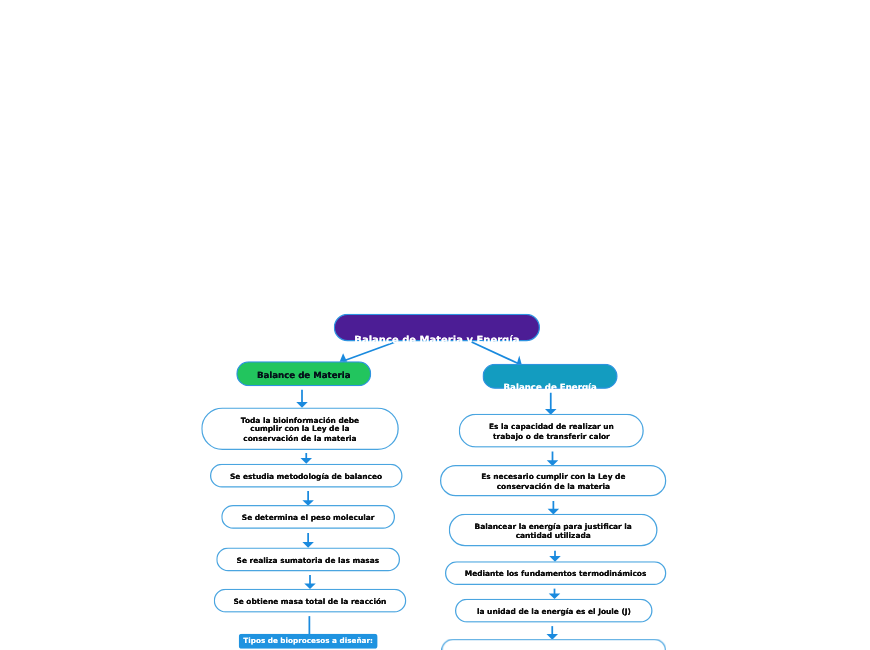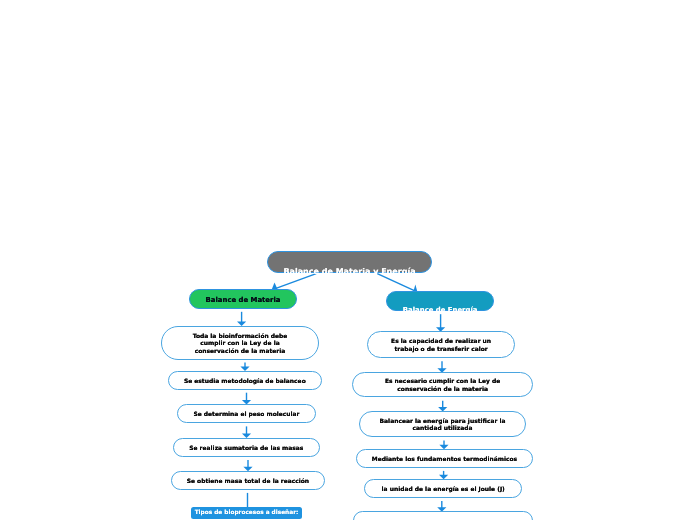--- a/index.html
+++ b/index.html
@@ -5,21 +5,21 @@
 <style>
   html,body{margin:0;padding:0;}
   body{width:696px;height:520px;background:#ffffff;overflow:hidden;
        font-family:"DejaVu Sans",sans-serif;
        -webkit-font-smoothing:antialiased;text-rendering:geometricPrecision;}
   #canvas{position:relative;width:696px;height:520px;overflow:hidden;background:#ffffff;}
   svg#edges{position:absolute;left:0;top:0;width:696px;height:520px;pointer-events:none;}
   .node{position:absolute;will-change:transform;box-sizing:border-box;display:flex;align-items:center;
         justify-content:center;text-align:center;font-weight:bold;}
   .node > span{display:block;width:100%;}
-  .root{background:#737373;color:#ffffff;text-shadow:0 0 0.3px rgba(255,255,255,0.8);border:1.2px solid #2e93e0;border-radius:11px;
+  .root{background:#4c1d95;color:#ffffff;text-shadow:0 0 0.3px rgba(255,255,255,0.8);border:1.2px solid #2e93e0;border-radius:11px;
         font-size:8px;line-height:10px;padding-top:20px;}
   .h-materia{background:#22c55e;color:#05101e;text-shadow:0 0 0.35px rgba(0,0,0,0.9);border:1.2px solid #2e93e0;border-radius:10px;
         font-size:6.9px;line-height:9px;padding-top:3.4px;}
   .h-energia{background:#139cc0;color:#ffffff;text-shadow:0 0 0.3px rgba(255,255,255,0.8);border:1.2px solid #2e93e0;border-radius:10px;
         font-size:6.9px;line-height:9px;padding-top:18px;}
   .pill{background:#ffffff;color:#0d0d0d;text-shadow:0 0 0.35px rgba(0,0,0,0.95);border:1.1px solid #4aa5e0;border-radius:20px;
         font-size:5.95px;line-height:7.6px;padding-top:2.4px;}
   .solid{background:#1f93e0;color:#ffffff;text-shadow:0 0 0.3px rgba(255,255,255,0.7);border-radius:2.5px;font-size:5.8px;line-height:7.9px;padding-top:2.4px;}
 </style>
 </head>

